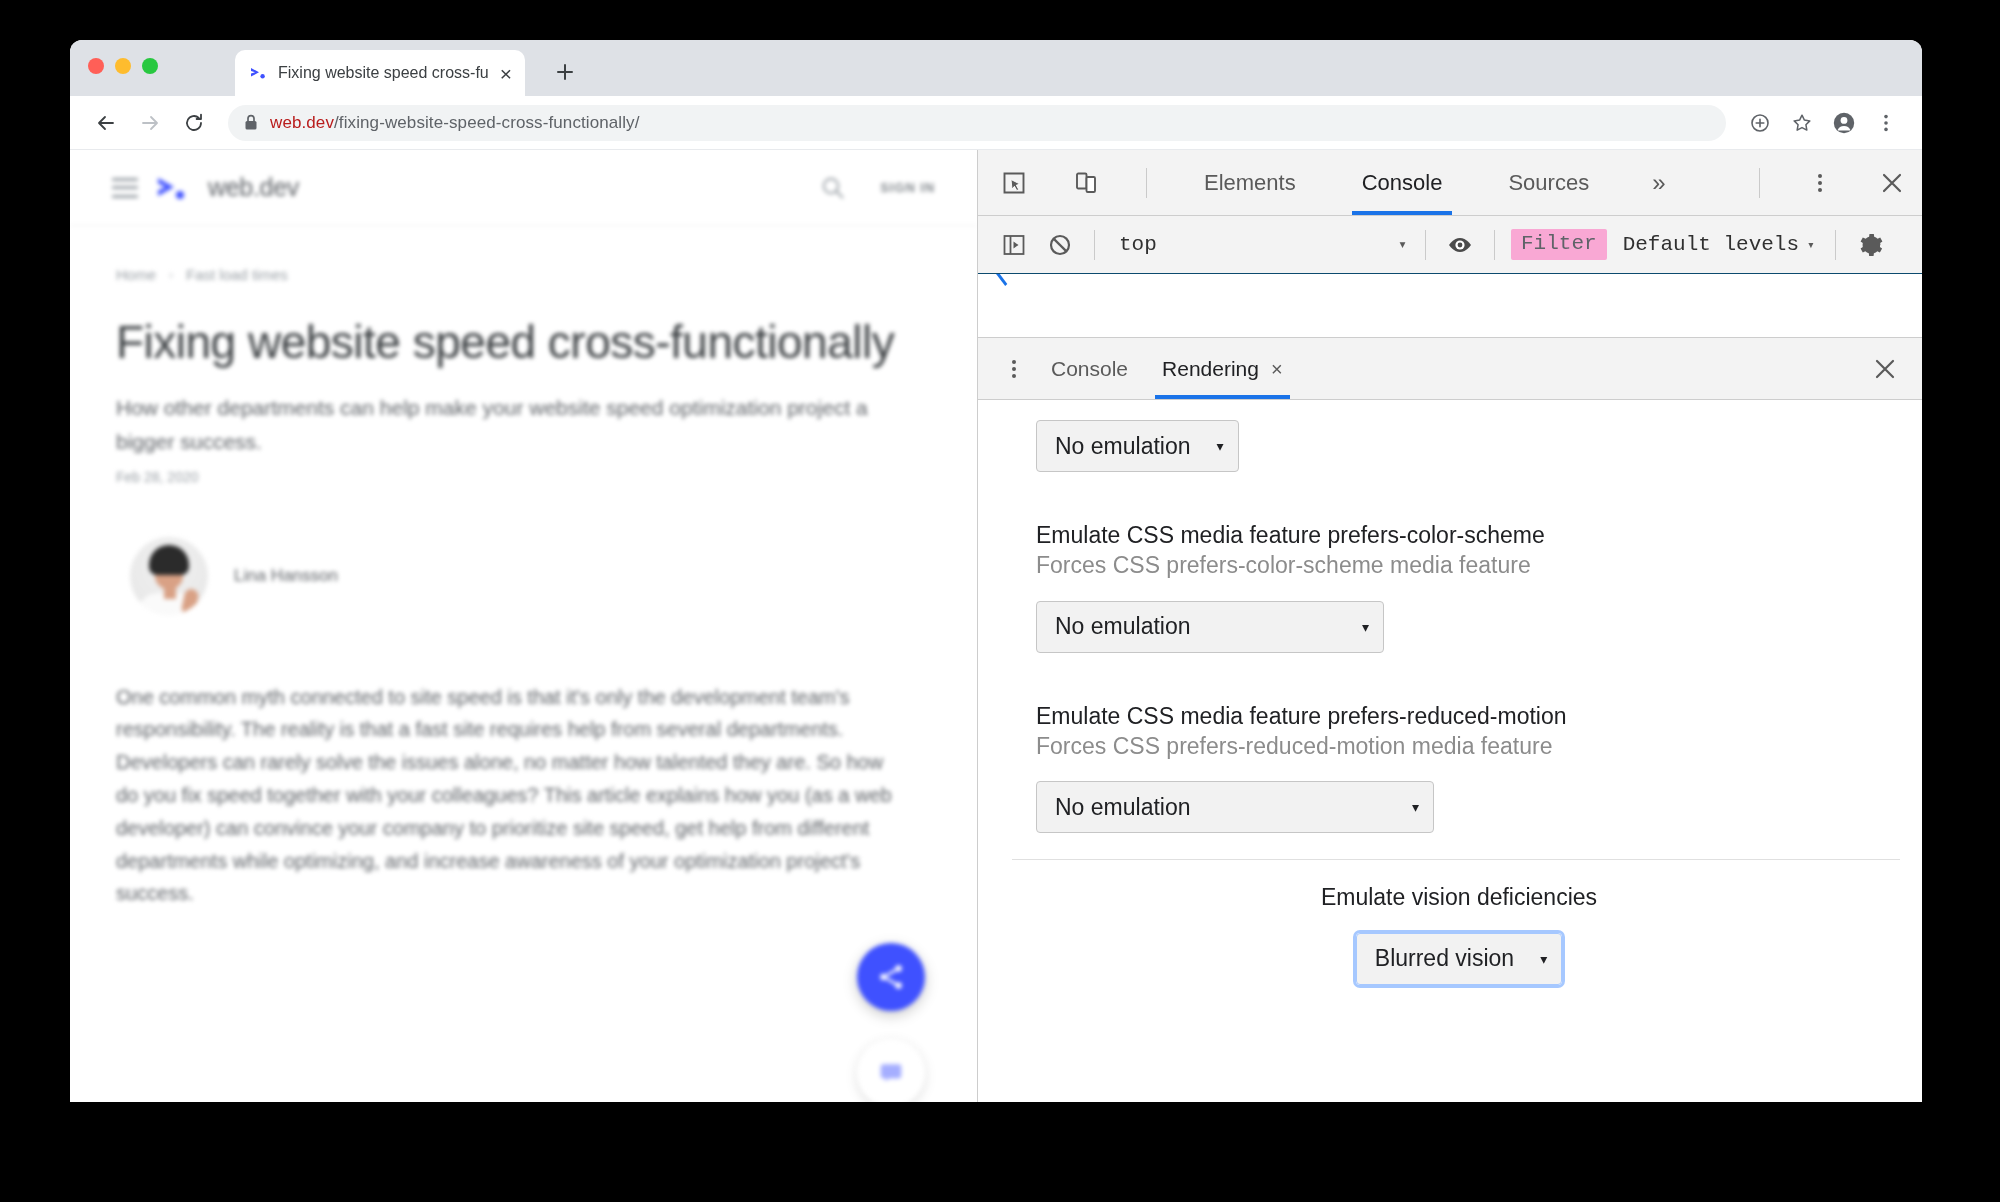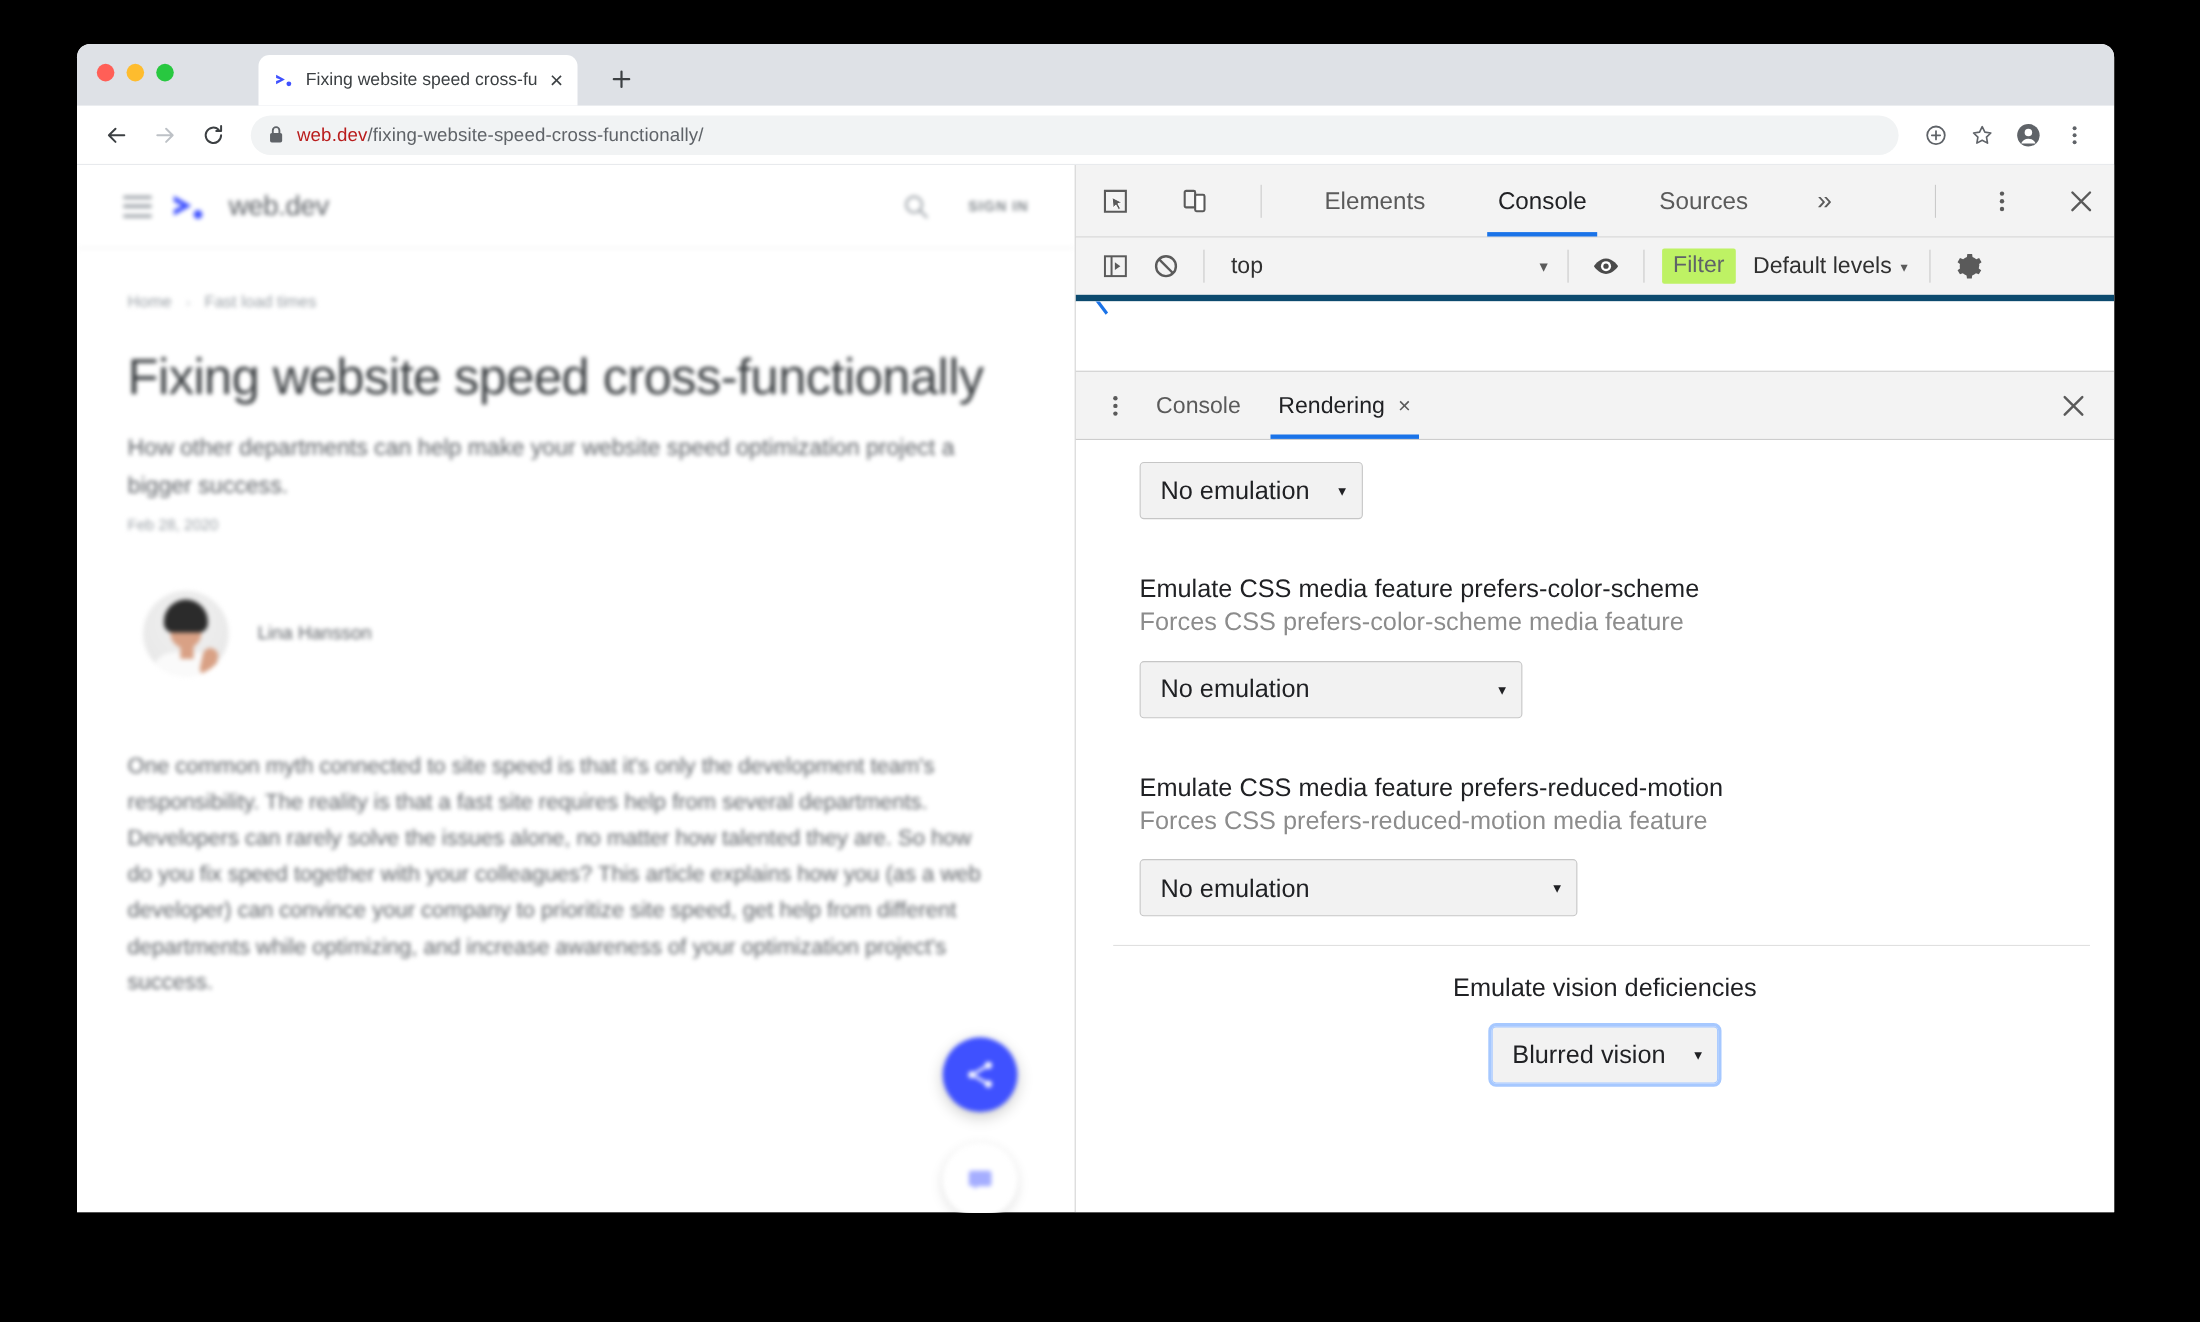--- a/index.html
+++ b/index.html
@@ -321,39 +321,40 @@
   }
   .dt-more {
     font-size: 24px; color: #5a5a5a; padding: 0 16px; line-height: 64px;
   }
   #dt-toolbar-spacer { flex: 1 1 auto; }
 
   
   #console-bar {
     height: 58px;
     background: #f3f3f3;
-    border-bottom: 6px solid #0c4a6e;
+    border-bottom: 1px solid #0c4a6e;
     display: flex;
     align-items: center;
     padding: 0 10px 0 14px;
     gap: 2px;
+    font-family: Liberation Mono, monospace;
   }
   #context-select {
     display: flex; align-items: center;
     margin-left: 6px;
     min-width: 300px;
     flex: 0 0 auto;
   }
   #context-label {
     font-size: 21px; color: #303030; padding-left: 6px;
   }
   #context-caret { margin-left: auto; color:#5a5a5a; font-size: 15px; padding-right: 6px;}
   #filter-input {
     font-size: 21px; color: #5f6368;
-    background: #bef264;
+    background: #f9a8d4;
     padding: 3px 10px 5px 10px;
     border-radius: 2px;
     margin-left: 4px;
   }
   #levels-select {
     font-size: 21px; color: #303030;
     padding: 0 8px 0 14px;
     display:flex; align-items:center; gap:8px;
   }
   #levels-caret { font-size: 13px; color:#5a5a5a; }

